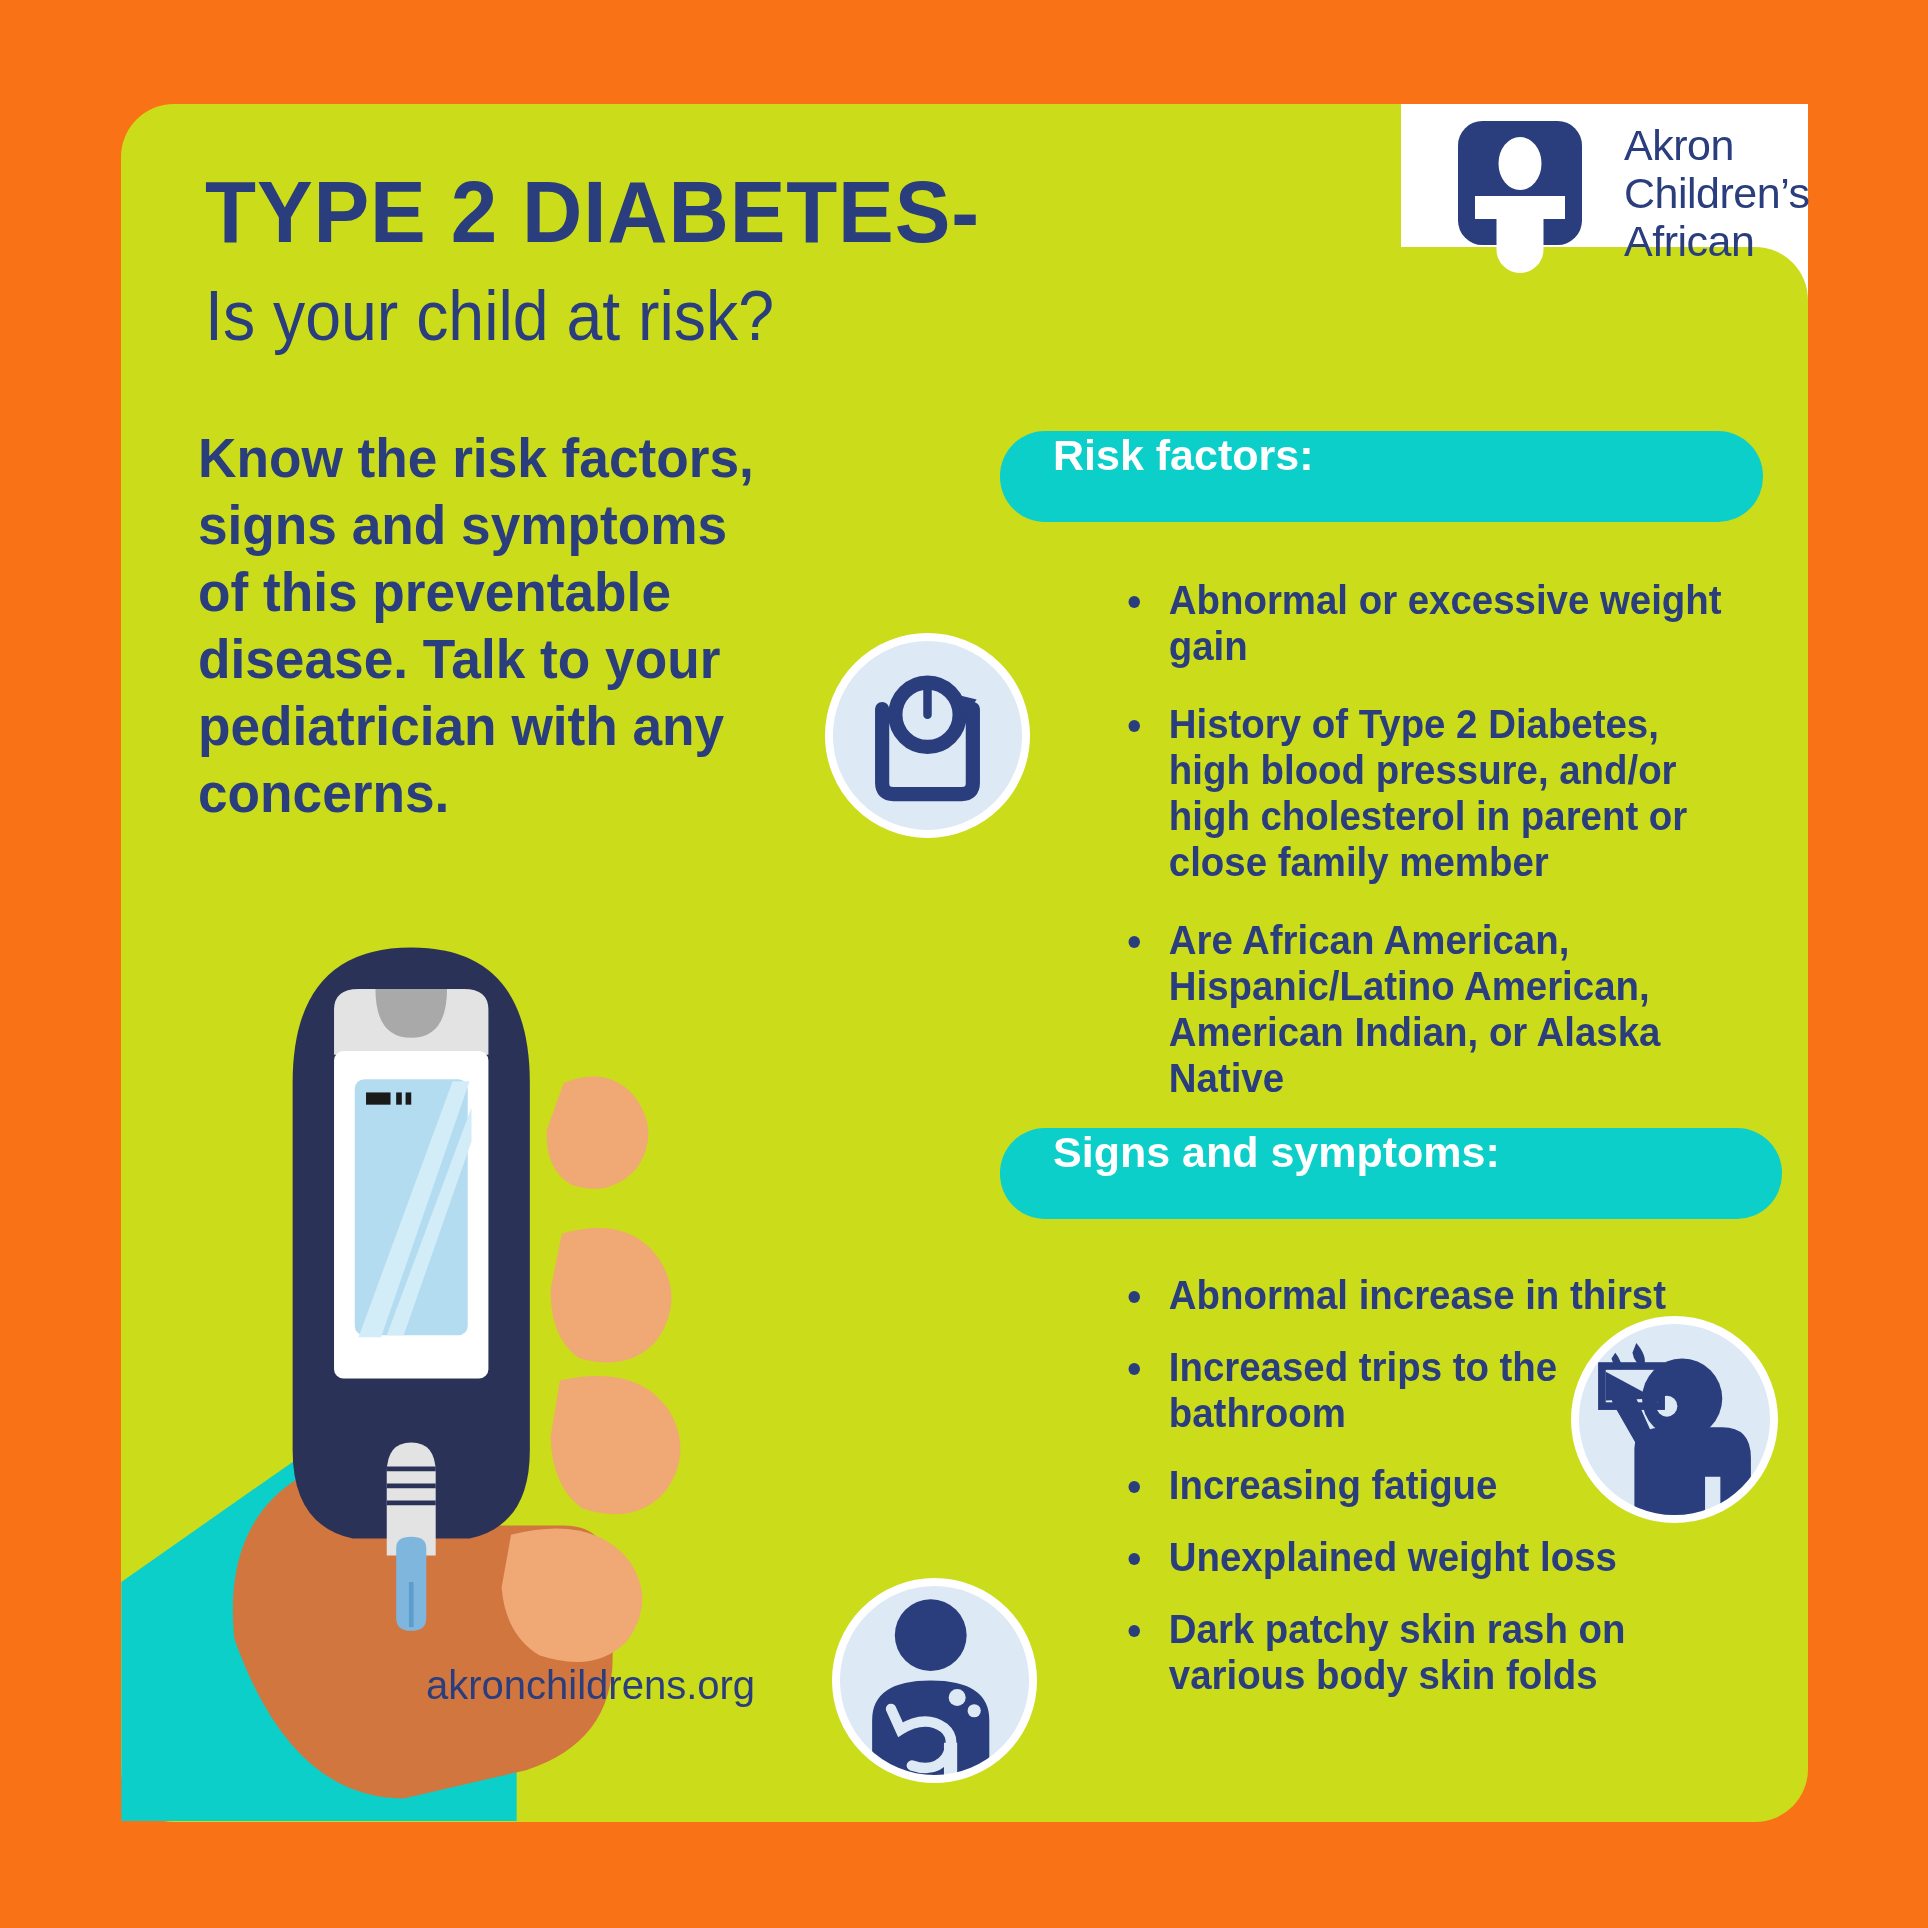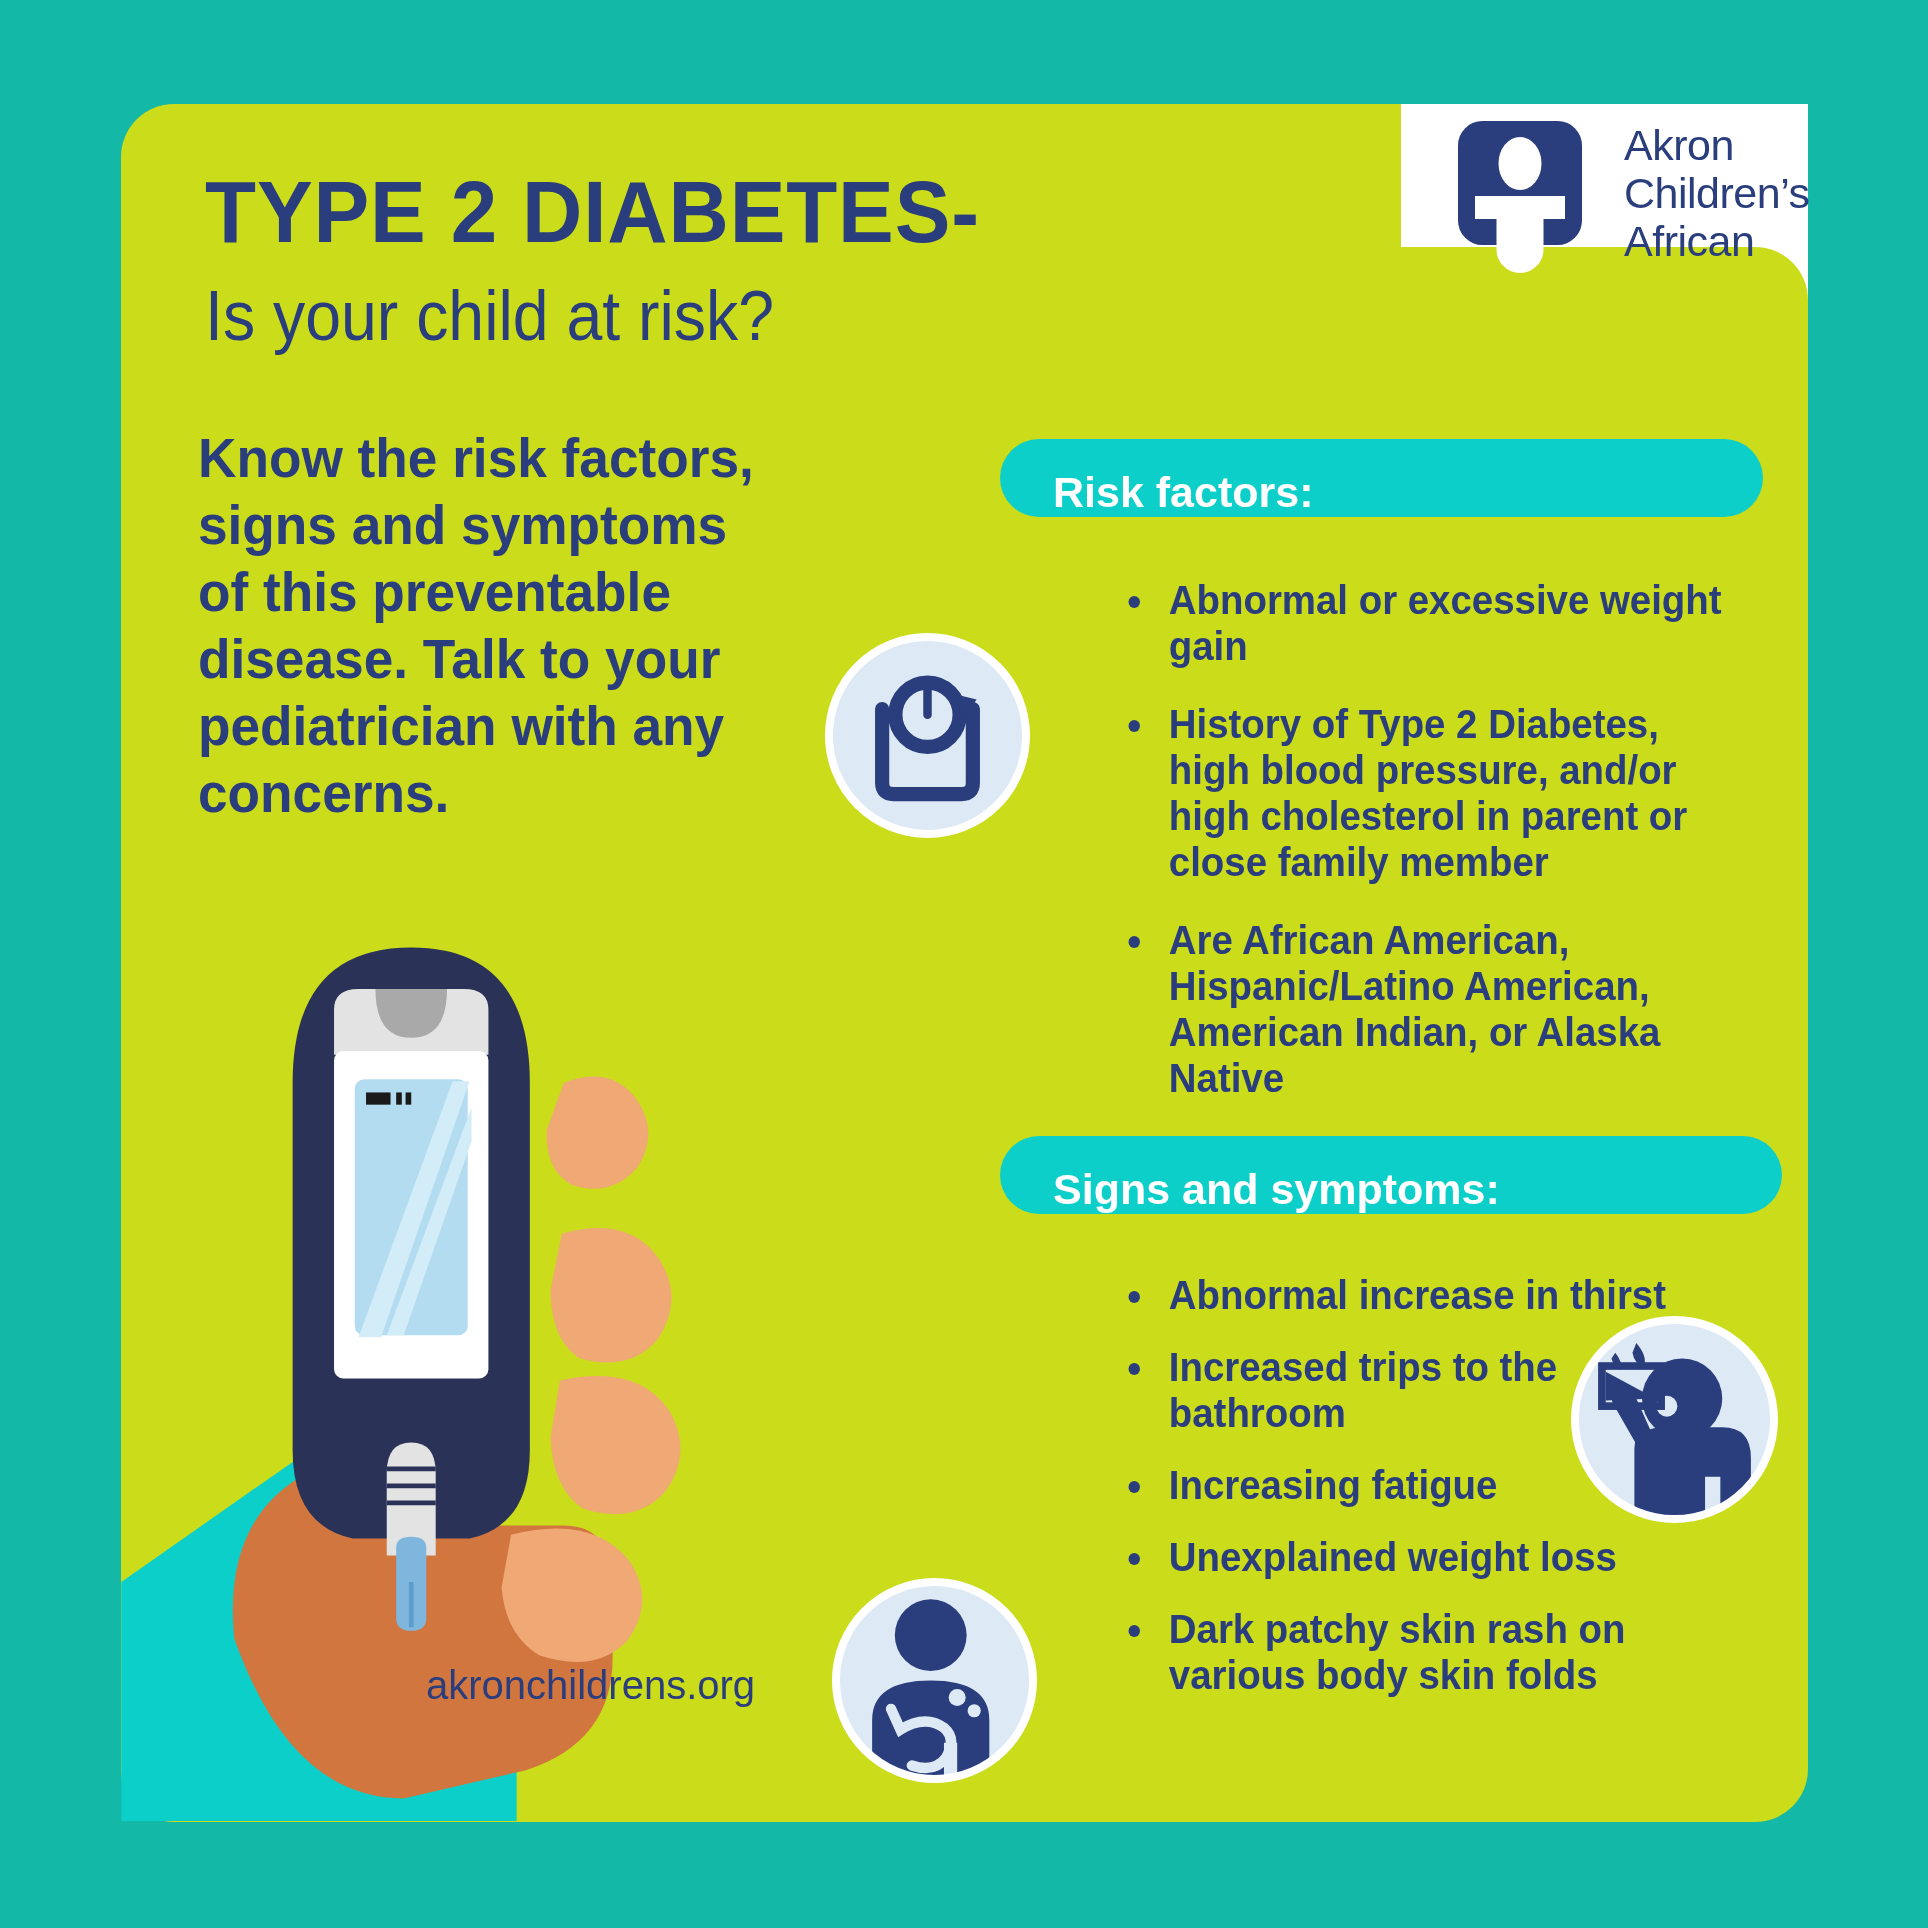--- a/index.html
+++ b/index.html
@@ -2,21 +2,21 @@
 <html style="font-size:15px"><head>
 <meta charset="utf-8">
 <style>
   html,body{margin:0;padding:0;}
   body{
     width:1928px;height:1928px;
     background:#ffffff;
     font-family:"Liberation Sans", sans-serif;
     overflow:hidden;
   }
-  .poster{position:relative;width:1928px;height:1928px;background:#14b8a6;}
+  .poster{position:relative;width:1928px;height:1928px;background:#f97316;}
 
   
   .green-main{
     position:absolute;left:121px;top:104px;width:1687px;height:1718px;
     background:#cbdc1b;border-radius:53px;
   }
   .green-notch-cut{
     position:absolute;left:1401px;top:104px;width:407px;height:196px;
     background:#ffffff;border-bottom-left-radius:53px;
   }
@@ -55,22 +55,22 @@
   
   .intro{
     position:absolute;left:198px;top:424px;width:621px;
     color:#2a3d7c;font-size:56px;line-height:67px;font-weight:bold;
     font-family:"Liberation Sans Narrow","Liberation Sans",sans-serif;
     transform:scaleX(0.95);transform-origin:left top;
   }
 
   
   .banner{
-    position:absolute;background:#0ccfc9;border-radius:45px;height:78px;
-    display:flex;align-items:flex-end;margin-top:8px;
+    position:absolute;background:#0ccfc9;border-radius:45px;height:91px;
+    display:flex;align-items:flex-start;
   }
   .banner span{
     color:#ffffff;font-size:43px;font-weight:bold;margin-left:53px;
     font-family:"Liberation Sans Narrow","Liberation Sans",sans-serif;
   }
   #banner-risk{left:1000px;top:431px;width:763px;}
   #banner-signs{left:1000px;top:1128px;width:782px;}
 
   ul.blist{list-style:none;margin:16px;padding:0;position:absolute;}
   ul.blist li{

